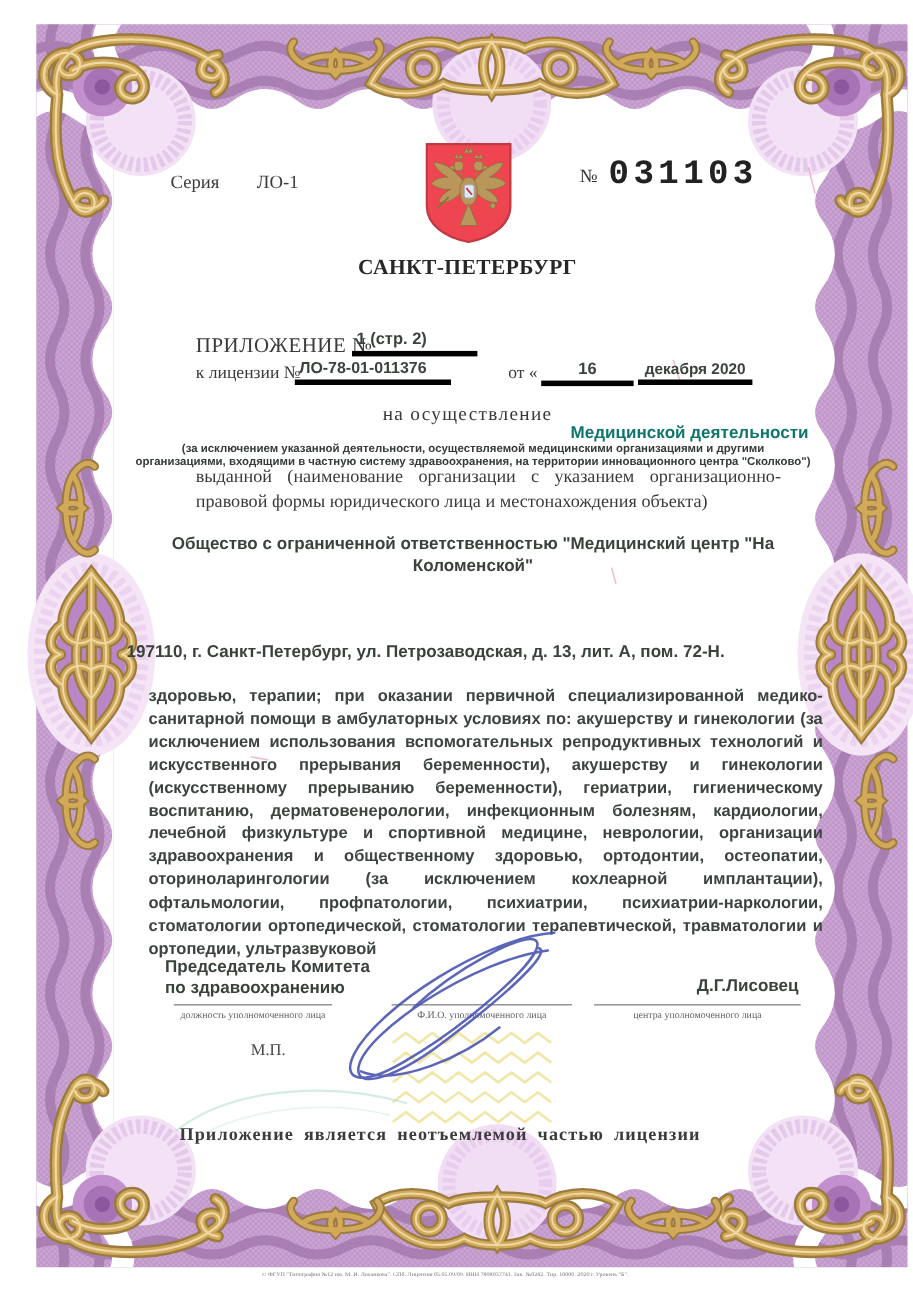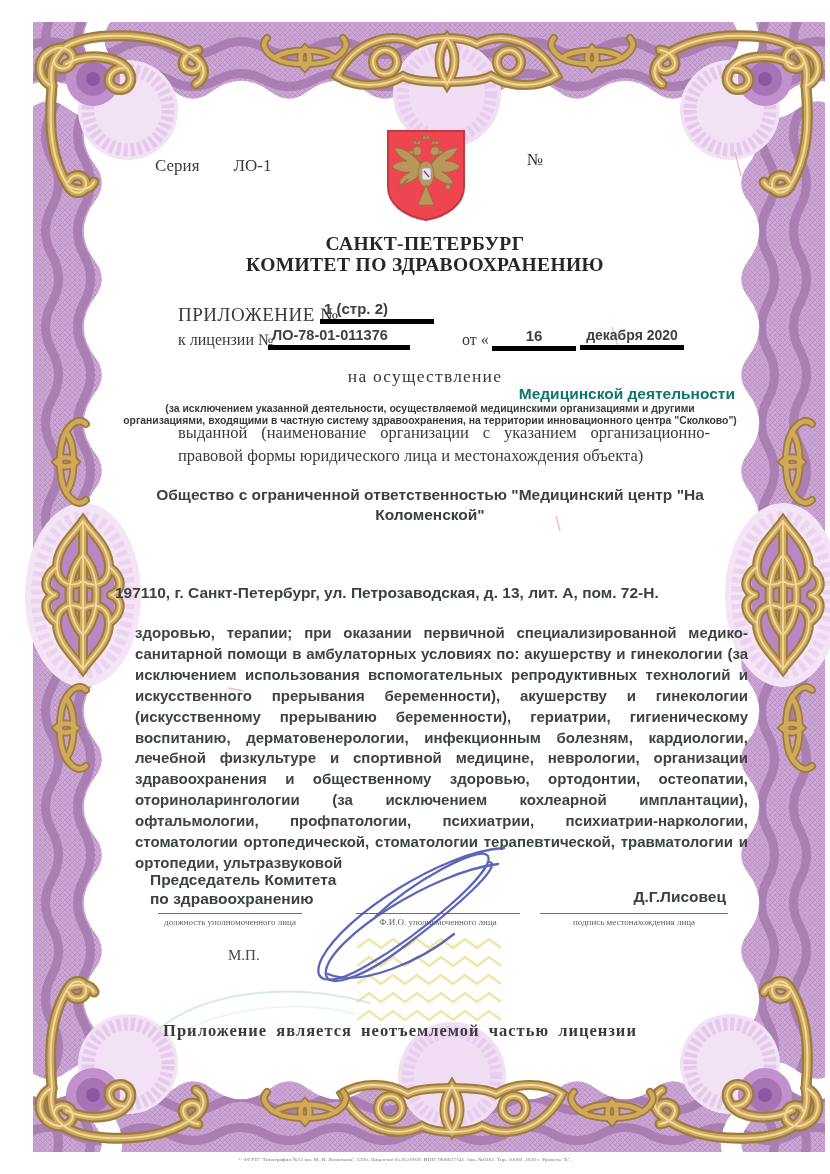--- a/index.html
+++ b/index.html
@@ -229,25 +229,25 @@
       <path d="M38,12 l2,-5 2,4 2,-4 2,5 z"></path>
       <circle cx="64" cy="60" r="2.5"></circle>
       <path d="M14,62 L24,52" stroke-width="1.6"></path>
     </g>
     <rect x="38" y="41" width="9" height="12" rx="2" fill="#dfe7f2" stroke="#9aa4b5" stroke-width="0.8"></rect>
     <path d="M40,44 l5,6" stroke="#c23333" stroke-width="1.5"></path>
   </svg>
 
   <div class="t numberbox">
     <span class="no serif">№</span>
+    <span class="digits">031103</span>
   </div>
 
   <div class="abs authority">
     <div>САНКТ-ПЕТЕРБУРГ</div>
-    <div>КОМИТЕТ ПО ЗДРАВООХРАНЕНИЮ</div>
   </div>
 
   <div class="t appx-lbl lbl">ПРИЛОЖЕНИЕ №</div>
   <div class="u appx-val">
     <span class="in fillb">1 (стр. 2)</span>
   </div>
 
   <div class="t lic-lbl lbl">к лицензии №</div>
   <div class="u lic-val">
     <span class="in fillb">ЛО-78-01-011376</span>
@@ -268,21 +268,21 @@
   <div class="abs org fillb">Общество с ограниченной ответственностью "Медицинский центр "На Коломенской"</div>
   <div class="abs addr fillb">197110, г. Санкт-Петербург, ул. Петрозаводская, д. 13, лит. А, пом. 72-Н.</div>
   <div class="abs acts fillb">здоровью, терапии; при оказании первичной специализированной медико-санитарной помощи в амбулаторных условиях по: акушерству и гинекологии (за исключением использования вспомогательных репродуктивных технологий и искусственного прерывания беременности), акушерству и гинекологии (искусственному прерыванию беременности), гериатрии, гигиеническому воспитанию, дерматовенерологии, инфекционным болезням, кардиологии, лечебной физкультуре и спортивной медицине, неврологии, организации здравоохранения и общественному здоровью, ортодонтии, остеопатии, оториноларингологии (за исключением кохлеарной имплантации), офтальмологии, профпатологии, психиатрии, психиатрии-наркологии, стоматологии ортопедической, стоматологии терапевтической, травматологии и ортопедии, ультразвуковой</div>
 
   <div class="t pos1 fillb">Председатель Комитета</div>
   <div class="t pos2 fillb">по здравоохранению</div>
   <div class="t signer fillb">Д.Г.Лисовец</div>
 
   <div class="sigline sl1">должность уполномоченного лица</div>
   <div class="sigline sl2">Ф.И.О. уполномоченного лица</div>
-  <div class="sigline sl3">подпись местонахождения лица</div>
+  <div class="sigline sl3">центра уполномоченного лица</div>
 
   <div class="t mp">М.П.</div>
 
   <svg class="abs" style="left:292px;top:842px" width="225" height="150" viewBox="0 0 225 150">
     <g fill="none" stroke="#4b56b2" stroke-width="2.3" opacity="0.9" stroke-linecap="round">
       <path d="M212,6 C150,10 52,74 30,116 C18,140 36,146 74,124 C130,92 204,28 196,14 C188,2 120,40 84,74"></path>
       <path d="M206,22 C140,30 40,96 34,128 C30,150 70,138 118,100 C166,64 210,24 198,20"></path>
       <path d="M36,132 C70,146 130,118 162,92"></path>
     </g>
   </svg>

